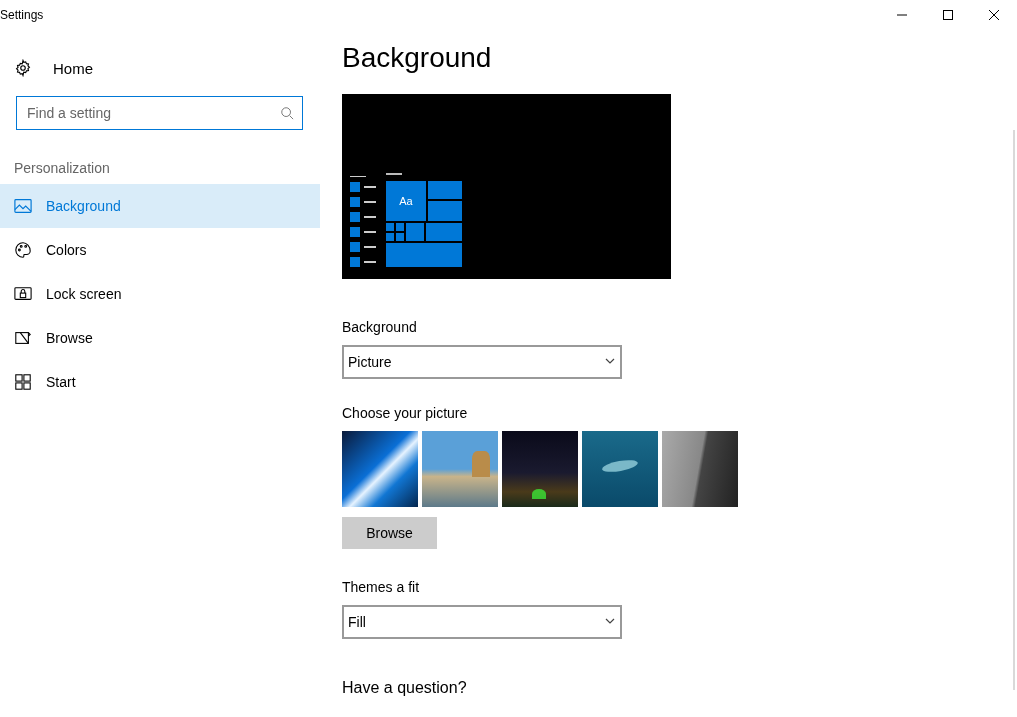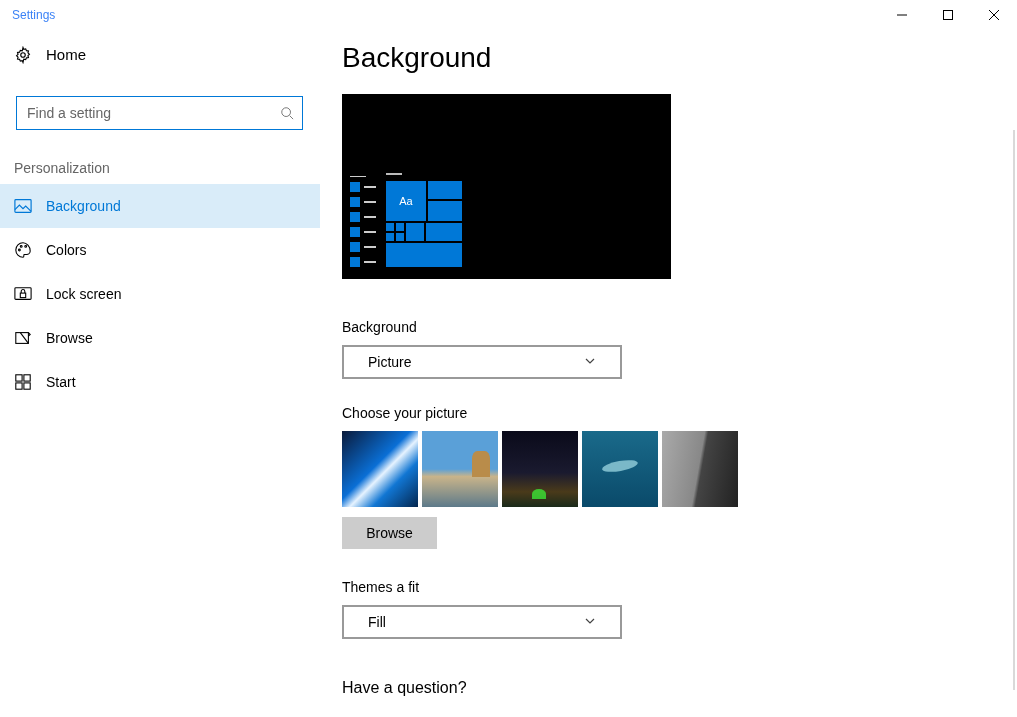--- a/index.html
+++ b/index.html
@@ -1,27 +1,27 @@
 <!DOCTYPE html>
 <html><head>
 <meta charset="utf-8">
 <style>
   * { box-sizing: border-box; margin: 0; padding: 0; font-family: "Segoe UI", -apple-system, sans-serif; }
   body { width: 1017px; height: 717px; background: #fff; overflow: hidden; position: relative; }
 
   .titlebar { display: flex; align-items: center; height: 30px; }
-  .titlebar-title { font-size: 12px; padding-left: 12px; color: #3b82f6; }
+  .titlebar-title { font-size: 12px; color: #000000; }
   .window-controls { margin-left: auto; display: flex; }
   .win-ctrl { width: 46px; height: 30px; display: flex; align-items: center; justify-content: center; }
   .win-ctrl svg { display: block; }
 
   .content { display: flex; height: calc(100% - 30px); }
 
   .sidebar { width: 320px; padding-top: 16px; }
-  .home-row { display: flex; align-items: flex-start; height: 44px; padding-left: 14px; gap: 14px; }
+  .home-row { display: flex; align-items: center; height: 44px; padding-left: 14px; gap: 21px; }
   .home-row .label { font-size: 15px; color: #000; }
 
   .search-wrap { padding: 6px 16px 0 16px; }
   .search-box { position: relative; width: 287px; height: 34px; border: 1px solid #0078d7; background: #fff; display: flex; align-items: center; }
   .search-input { flex: 1; border: none; outline: none; font-size: 14px; padding: 0 10px; color: #8b5cf6; background: transparent; }
   .search-input::placeholder { color: #666; }
   .search-icon-btn { width: 30px; height: 100%; display: flex; align-items: center; justify-content: center; }
 
   .section-label { font-size: 14px; color: #666; padding: 30px 0 8px 14px; }
   .nav-item { display: flex; align-items: center; gap: 14px; height: 44px; padding-left: 14px; }
@@ -40,21 +40,21 @@
   .preview-row { display: flex; align-items: center; gap: 4px; }
   .preview-sq { width: 10px; height: 10px; background: #0078d7; }
   .preview-line { width: 12px; height: 1.5px; background: #ccc; }
   .preview-tiles { position: relative; width: 76px; height: 86px; }
   .preview-tiles::before { content:""; position:absolute; top:-8px; left:0; width:16px; height:2px; background:#bbb; }
   .ptile { position:absolute; background:#0078d7; }
   .aa { color:#fff; font-size:11px; display:flex; align-items:center; justify-content:center; }
 
   .field-block { margin-top: 40px; }
   .field-label { font-size: 14px; color: #000; margin-bottom: 10px; }
-  .dropdown { width: 280px; height: 34px; border: 2px solid #999; display: flex; align-items:center; justify-content: space-between; padding: 0 24px; }
+  .dropdown { width: 280px; height: 34px; border: 2px solid #999; display: flex; align-items:center; justify-content: space-between; padding: 0 4px; }
   .dropdown span { font-size: 14px; color: #000; }
 
   .thumbs { display: flex; gap: 4px; margin-top: 8px; }
   .thumb { width: 76px; height: 76px; }
   .thumb1 { background: linear-gradient(135deg,#0a1a3a 0%,#0a6fd6 45%,#e6f3ff 55%,#1176d3 70%,#04264e 100%); }
   .thumb2 { background: linear-gradient(to bottom,#5aa0d8 0%,#5aa0d8 50%,#c9b48a 60%,#5d7a8a 100%); position:relative; }
   .thumb2::after{content:"";position:absolute;right:8px;top:20px;width:18px;height:26px;background:#b98c4a;border-radius:30% 30% 0 0;}
   .thumb3 { background: linear-gradient(to bottom,#0a0a1a 0%,#1a1a2f 55%,#4a3a1a 80%,#1a2a1a 100%); position:relative;}
   .thumb3::after{content:"";position:absolute;left:30px;bottom:8px;width:14px;height:10px;background:#3aff3a;border-radius:50% 50% 0 0;opacity:.7;}
   .thumb4 { background: linear-gradient(to bottom,#1a6a8a 0%,#0a4a6a 100%); position:relative;}

